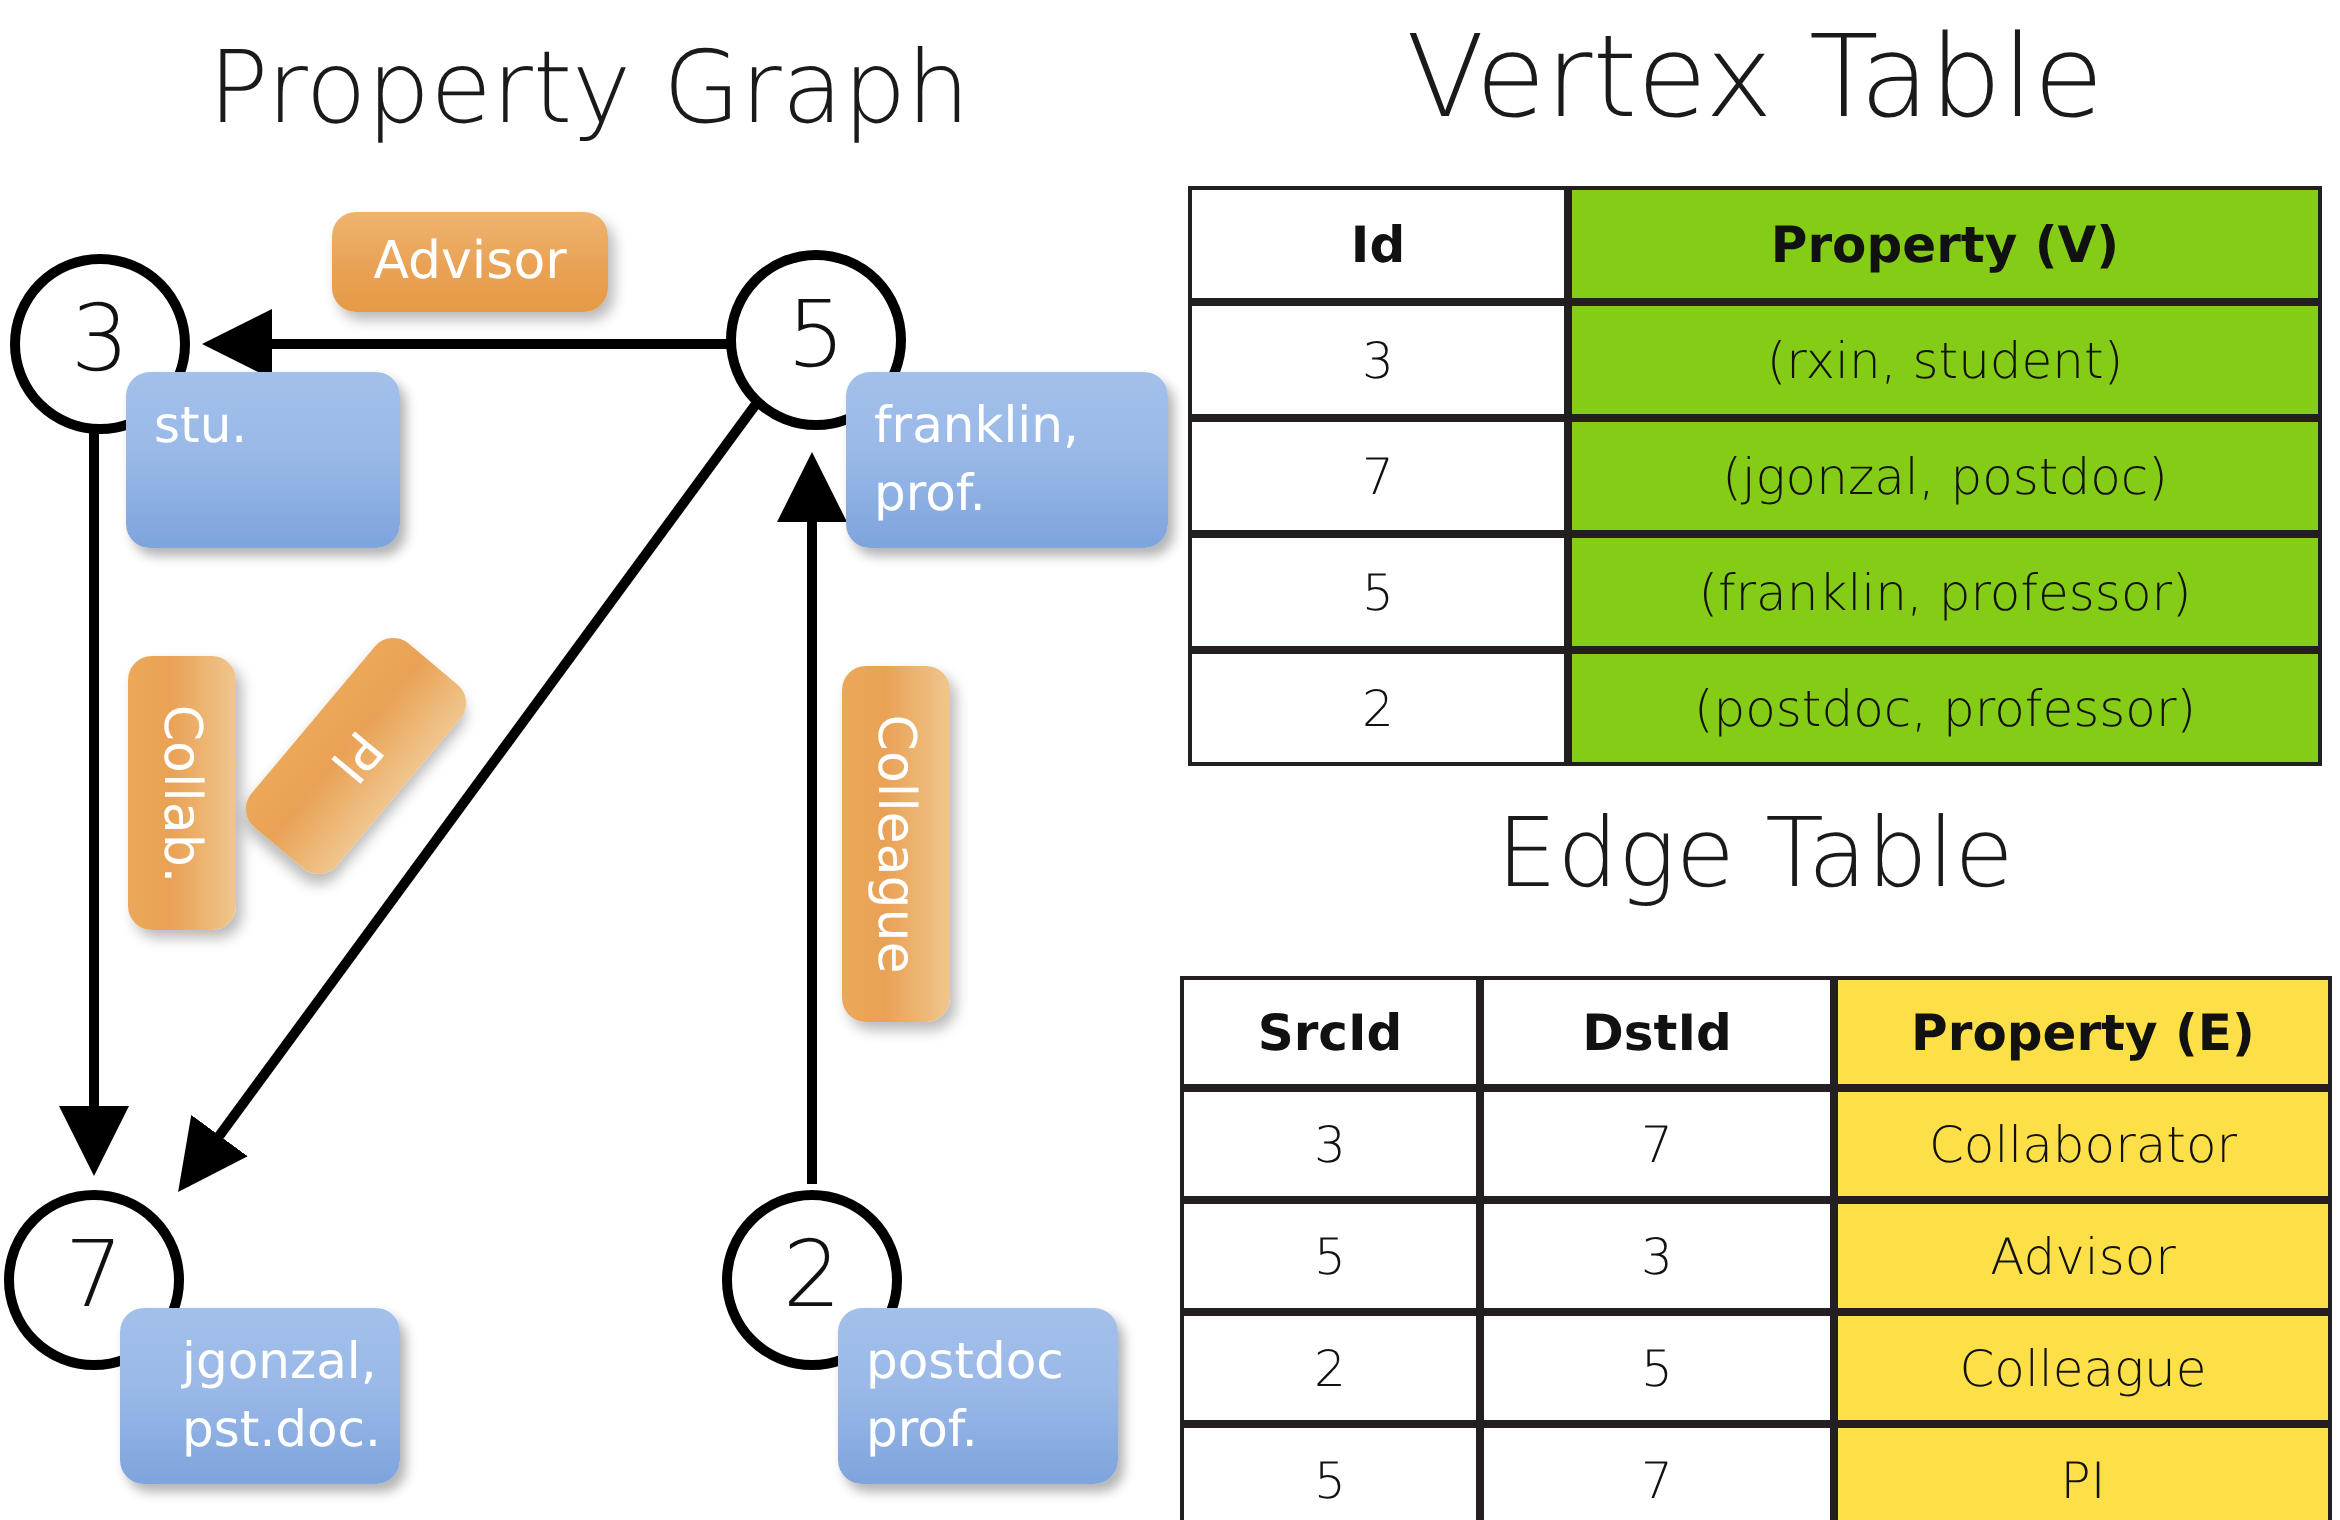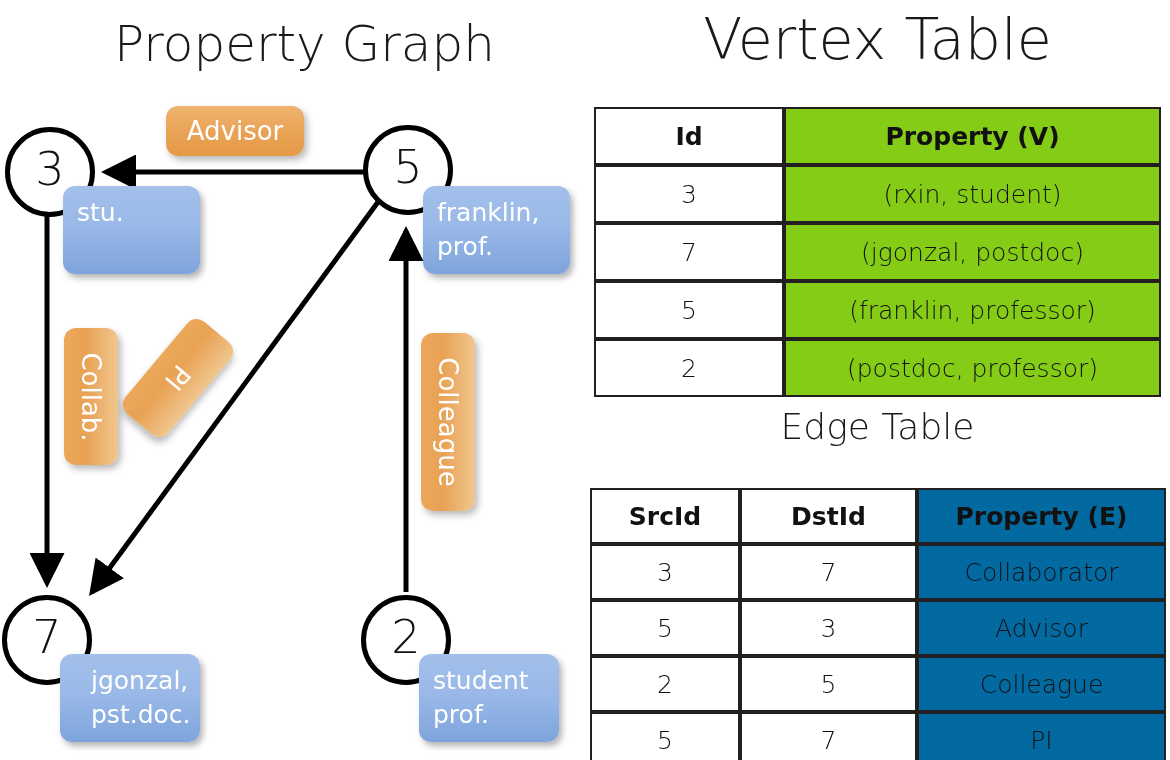--- a/index.html
+++ b/index.html
@@ -27,21 +27,21 @@
     color: #1a1a1a;
     white-space: nowrap;
     letter-spacing: 0px;
   }
 
   
   #graph-panel {
     left: 0; top: 0; width: 585px; height: 760px;
   }
   #graph-title {
-    left: 12px; top: 14px; width: 585px;
+    left: 2px; top: 14px; width: 585px;
     font-size: 50px; line-height: 60px;
   }
 
   .graph-svg {
     position: absolute;
     left: 0; top: 0;
     width: 585px; height: 760px;
   }
 
   .node {
@@ -101,21 +101,21 @@
     display: block;
     transform: rotate(90deg);
     transform-origin: center center;
     white-space: nowrap;
   }
 
   
   #vertex-panel { left: 585px; top: 0; width: 585px; height: 390px; }
   #vertex-title { left: 585px; top: 10px; width: 585px; font-size: 57px; line-height: 58px; }
   #edge-panel   { left: 585px; top: 390px; width: 585px; height: 370px; }
-  #edge-title   { left: 585px; top: 398px; width: 585px; font-size: 36px; line-height: 58px; }
+  #edge-title   { left: 585px; top: 398px; width: 585px; font-size: 48px; line-height: 58px; }
 
   table.grid {
     position: absolute;
     border-collapse: separate;
     border-spacing: 0;
     table-layout: fixed;
     font-family: "DejaVu Sans", sans-serif;
     font-weight: 300;
   }
   table.grid td, table.grid th {
@@ -124,33 +124,33 @@
     text-align: center;
     vertical-align: middle;
     font-weight: 300;
     font-size: 25px;
     color: #111;
     background: #ffffff;
   }
   table.grid th { font-weight: bold; font-size: 25px; }
 
   
-  #vertex-table { left: 9px; top: 107px; width: 567px; }
+  #vertex-table { left: 9px; top: 93px; width: 567px; }
   #vertex-table th, #vertex-table td { height: 54px; }
   #vertex-table .colA { width: 190px; }
   #vertex-table .colB { width: 377px; }
   #vertex-table .fillblue { background: #84cc16; }
 
   
   #edge-table { left: 5px; top: 98px; width: 576px; }
   #edge-table th, #edge-table td { height: 52px; }
   #edge-table .colA { width: 150px; }
   #edge-table .colB { width: 177px; }
   #edge-table .colC { width: 249px; }
-  #edge-table .fillorange { background: #0369a1; text-align: center; }
+  #edge-table .fillorange { background: #fde047; text-align: center; }
 </style>
 </head>
 <body>
 
 <div class="panel" id="graph-panel">
 
   <div class="section-title" id="graph-title">Property Graph</div>
 
   <svg class="graph-svg" viewBox="0 0 585 760" xmlns="http://www.w3.org/2000/svg">
     <defs>
@@ -194,32 +194,32 @@
     <span>7</span>
   </div>
   <div class="node" style="left:361px; top:595px;">
     <span>2</span>
   </div>
 
   <div class="prop-box blue" style="left:63px; top:186px; width:137px; height:88px;">
     <span class="line">stu.</span>
   </div>
 
-  <div class="prop-box blue" style="left:423px; top:186px; width:147px; height:88px;">
+  <div class="prop-box blue" style="left:423px; top:186px; width:161px; height:88px;">
     <span class="line">franklin,</span>
     <span class="line">prof.</span>
   </div>
 
   <div class="prop-box blue" style="left:60px; top:654px; width:140px; height:88px;padding-left:31px;">
     <span class="line">jgonzal,</span>
     <span class="line">pst.doc.</span>
   </div>
 
   <div class="prop-box blue" style="left:419px; top:654px; width:140px; height:88px;">
-    <span class="line">student</span>
+    <span class="line">postdoc</span>
     <span class="line">prof.</span>
   </div>
 
 </div>
 
 <div class="section-title" id="vertex-title">Vertex Table</div>
 
 <div class="panel" id="vertex-panel">
   <table class="grid" id="vertex-table">
     <colgroup>

